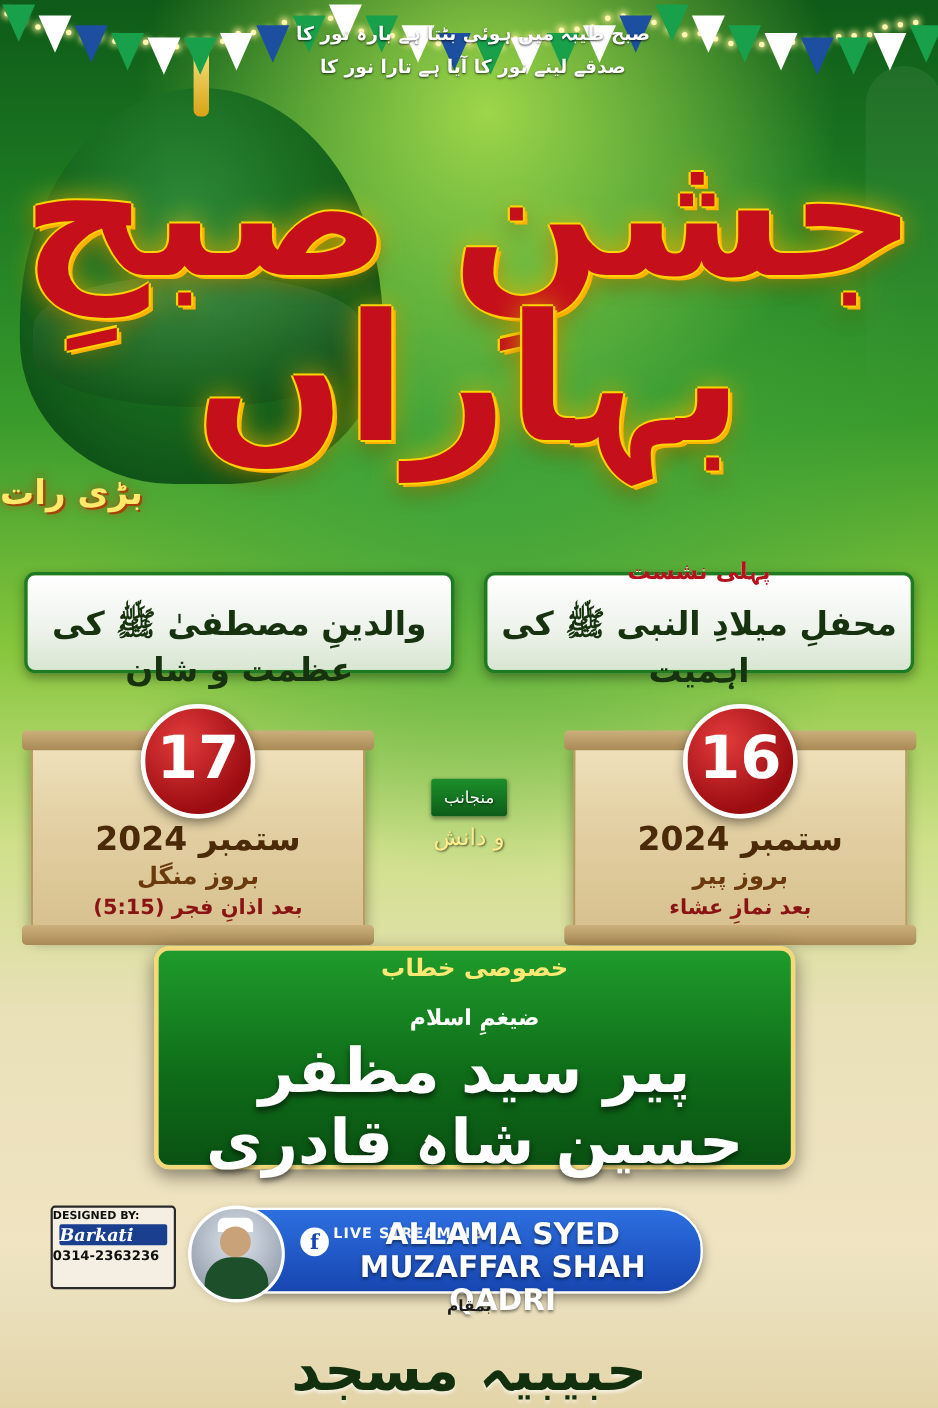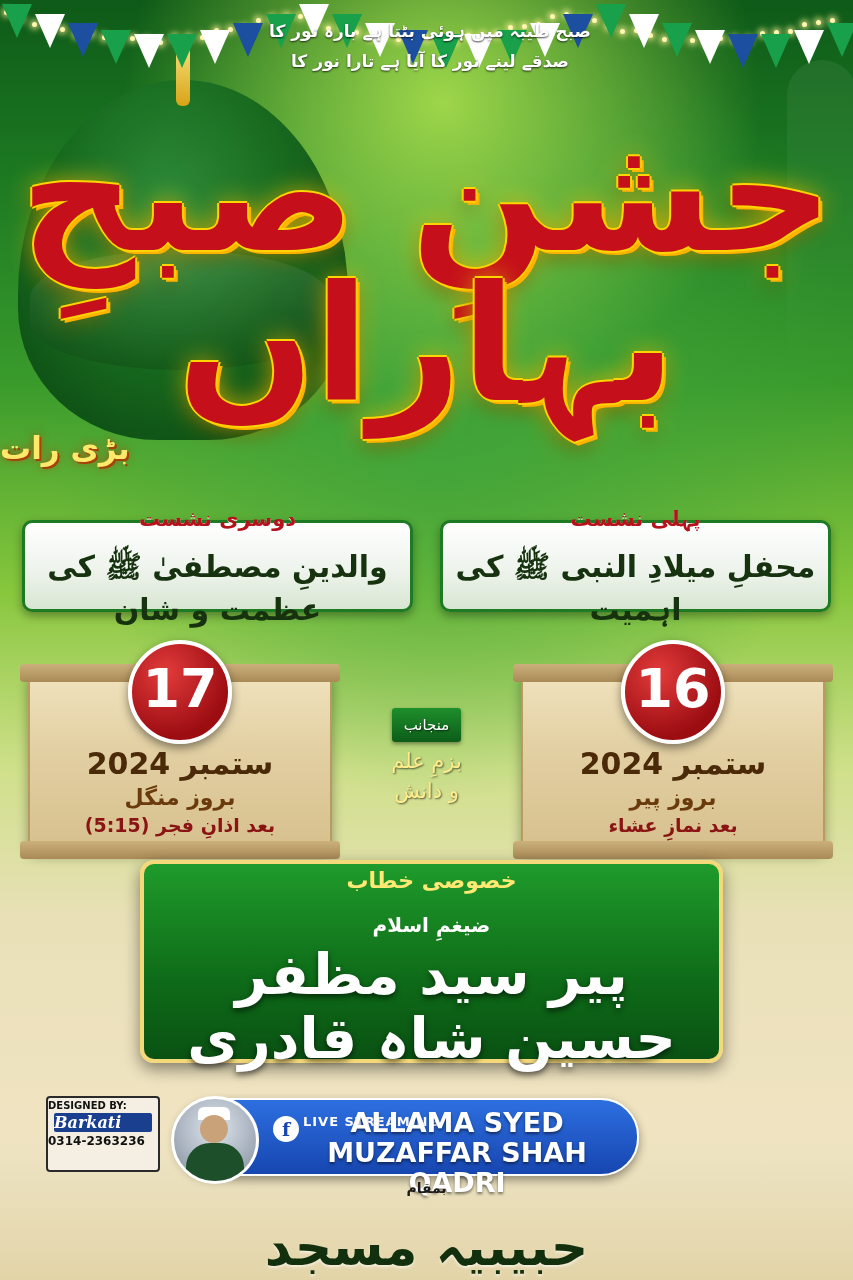--- a/index.html
+++ b/index.html
@@ -316,36 +316,34 @@
     <div class="title-main">جشنِ صبحِ بہاراں</div>
   </div>
   <div class="title-sub">بڑی رات</div>
 
   <div class="sessions">
     <div class="session right">
       <div class="label">پہلی نشست</div>
       <span class="txt">محفلِ میلادِ النبی ﷺ کی اہمیت</span>
     </div>
     <div class="session left">
-      <div class="label">دوسری نشست</div>
       <span class="txt">والدینِ مصطفیٰ ﷺ کی عظمت و شان</span>
     </div>
   </div>
 
   <div class="scrolls">
     <div class="scroll right">
       <div class="badge">16</div>
       <span class="month">ستمبر 2024</span>
       <span class="day">بروز پیر</span>
       <span class="time">بعد نمازِ عشاء</span>
     </div>
 
     <div class="mid-tag">
       <span class="ribbon">منجانب</span>
-      <div>بزمِ علم</div>
       <div>و دانش</div>
     </div>
 
     <div class="scroll left">
       <div class="badge">17</div>
       <span class="month">ستمبر 2024</span>
       <span class="day">بروز منگل</span>
       <span class="time">بعد اذانِ فجر (5:15)</span>
     </div>
   </div>

